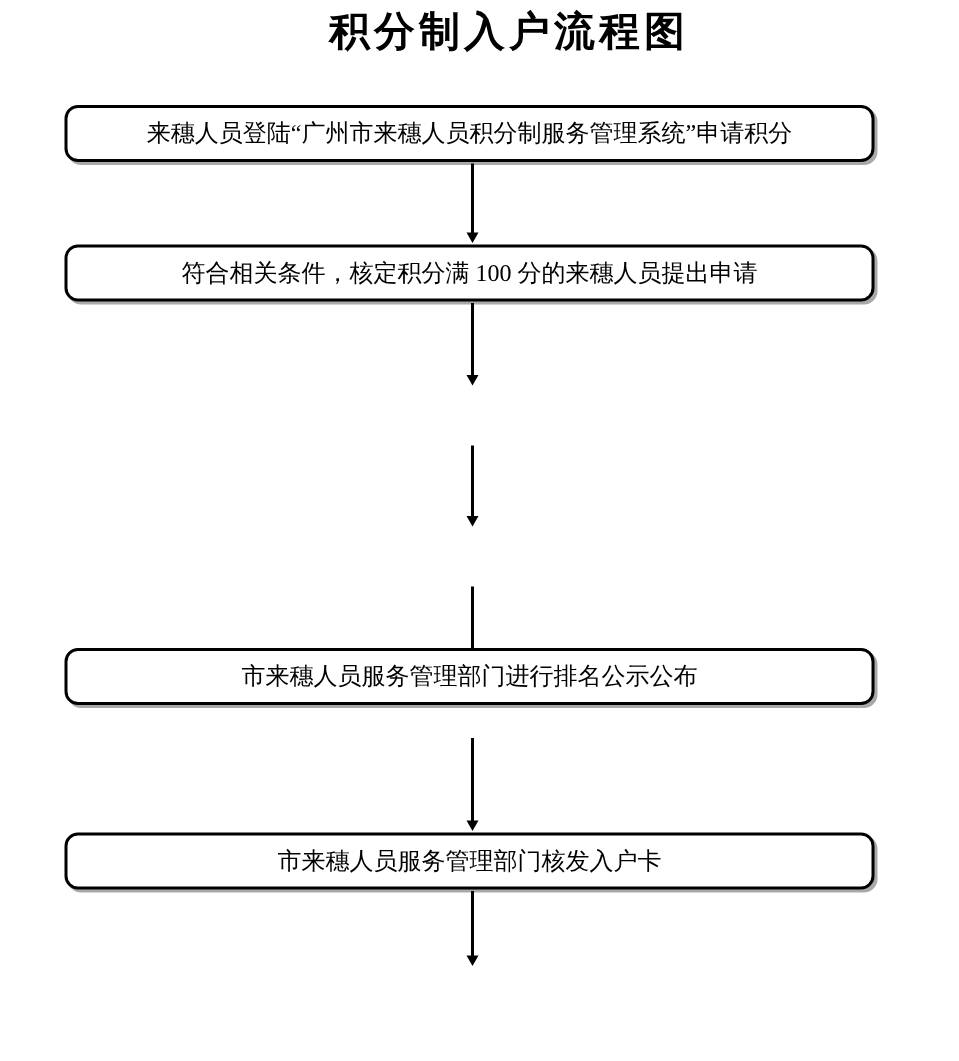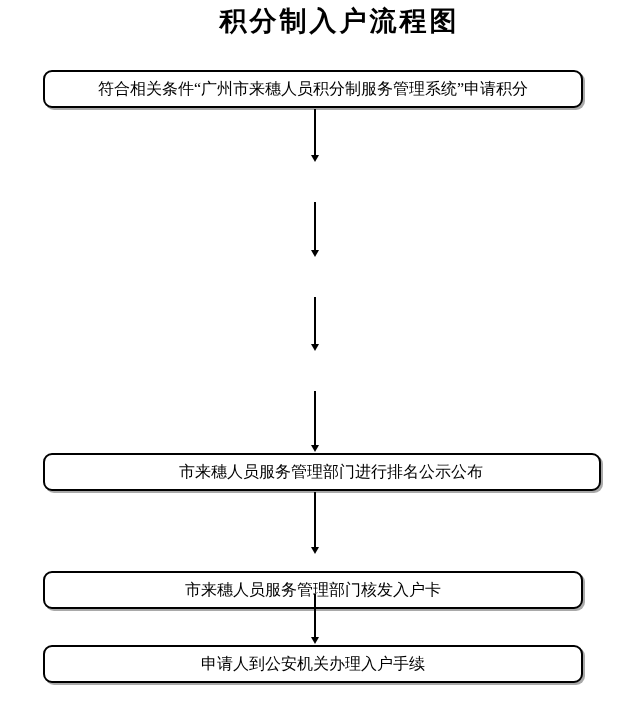--- a/index.html
+++ b/index.html
@@ -37,22 +37,22 @@
     align-items: center;
     justify-content: center;
     font-size: 16px;
     color: #000000;
     white-space: nowrap;
   }
   .b1 { top: 70px; }
   .b2 { top: 163px; }
   .b3 { top: 258px; }
   .b4 { top: 352px; }
-  .b5 { top: 453px; padding-left: 18px; }
-  .b6 { top: 571px; }
+  .b5 { top: 432px; }
+  .b6 { top: 555px; }
   .b7 { top: 645px; }
   .connector {
     position: absolute;
     left: 307px;
     width: 16px;
     display: flex;
     flex-direction: column;
     align-items: center;
   }
   .a1 { top: 109px; height: 53px; }
@@ -76,28 +76,31 @@
   }
 </style>
 </head>
 <body>
 
 <div class="canvas">
 
   <div class="title">积分制入户流程图</div>
 
   <div class="box b1">
-    <span>符合相关条件“广州市来穗人员积分制服务管理系统”申请积分</span>
+    <span>来穗人员登陆“广州市来穗人员积分制服务管理系统”申请积分</span>
   </div>
 
   <div class="connector a1">
     <div class="line"></div>
     <div class="arrowhead"></div>
   </div>
 
+  <div class="box b2">
+    <span>符合相关条件，核定积分满 100 分的来穗人员提出申请</span>
+  </div>
 
   <div class="connector a2">
     <div class="line"></div>
     <div class="arrowhead"></div>
   </div>
 
 
   <div class="connector a3">
     <div class="line"></div>
     <div class="arrowhead"></div>
@@ -120,17 +123,14 @@
 
   <div class="box b6">
     <span>市来穗人员服务管理部门核发入户卡</span>
   </div>
 
   <div class="connector a6">
     <div class="line"></div>
     <div class="arrowhead"></div>
   </div>
 
-  <div class="box b7">
-    <span>申请人到公安机关办理入户手续</span>
-  </div>
 
 </div>
 
 </body></html>

